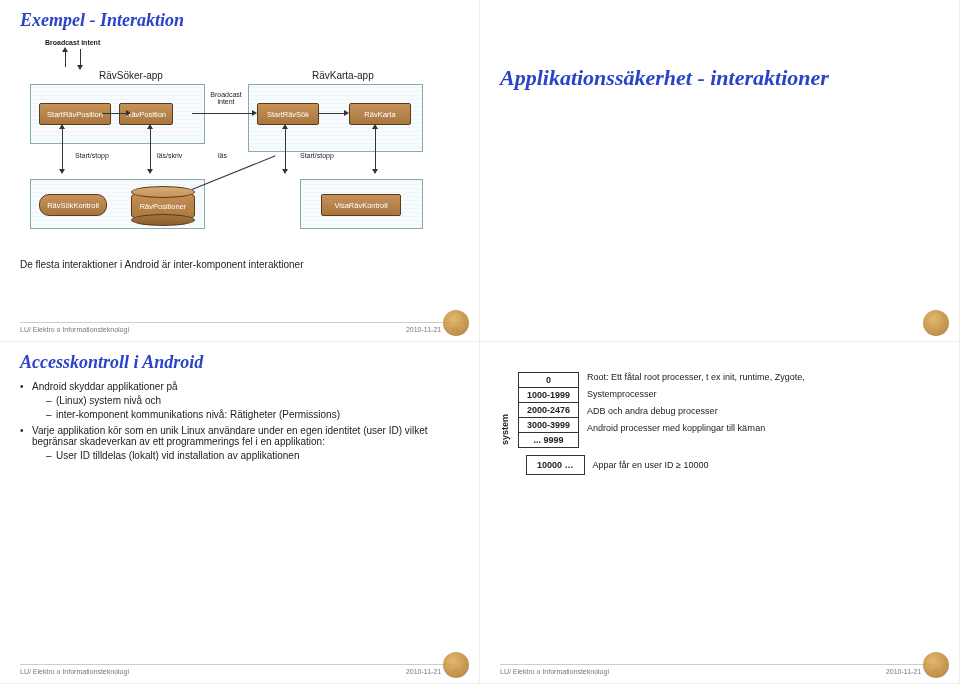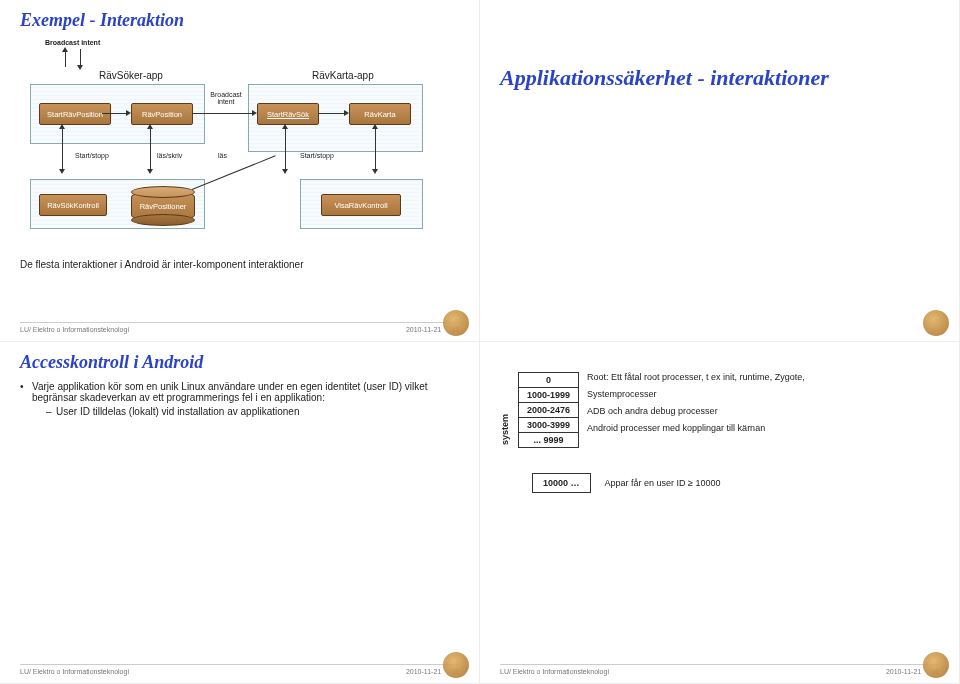--- a/index.html
+++ b/index.html
@@ -154,21 +154,21 @@
     text-align: center;
     font-weight: bold;
     background: #fff;
   }
   .uid-desc {
     font-size: 9px;
     display: flex;
     flex-direction: column;
     gap: 7px;
   }
-  .uid-row2 { display:flex; gap:14px; align-items: flex-start; margin-top: 25px;}
+  .uid-row2 { display:flex; gap:8px; align-items: flex-start; margin-top: 7px;}
   .uid-box {
     border: 1px solid #333;
     padding: 4px 10px;
     font-weight: bold;
     font-size: 9px;
     background:#fff;
   }
   
   .arr {
     position: absolute;
@@ -197,28 +197,28 @@
 
       <div class="edge-label" style="left:25px; top:0px; font-weight:bold;">Broadcast intent</div>
       <div class="arr v" style="left:45px; top:10px; height:18px;"></div>
       <div class="arrowhead ah-u" style="left:42px; top:8px;"></div>
       <div class="arr v" style="left:60px; top:10px; height:18px;"></div>
       <div class="arrowhead ah-d" style="left:57px; top:26px;"></div>
 
       <div class="app" style="left:10px; top:45px; width:175px; height:60px;">
         <div class="app-label" style="left:40px;">RävSöker-app</div>
         <div class="node" style="left:8px; top:18px; width:72px; height:22px;">StartRävPosition</div>
-        <div class="node" style="left:100px; top:18px; width:62px; height:22px;">RävPosition</div>
+        <div class="node" style="left:88px; top:18px; width:54px; height:22px;">RävPosition</div>
       </div>
 
       <div class="edge-label" style="left:186px; top:52px; width:40px; white-space:normal; text-align:center; line-height:1;">Broadcast intent</div>
 
       <div class="app" style="left:228px; top:45px; width:175px; height:68px;">
         <div class="app-label" style="left:35px;">RävKarta-app</div>
-        <div class="node" style="left:8px; top:18px; width:62px; height:22px;text-decoration:underline;">StartRävSök</div>
+        <div class="node" style="left:8px; top:18px; width:62px; height:22px;">StartRävSök</div>
         <div class="node" style="left:100px; top:18px; width:62px; height:22px;">RävKarta</div>
       </div>
 
       <div class="arr h" style="left:82px; top:74px; width:26px;"></div>
       <div class="arrowhead ah-r" style="left:106px; top:71px;"></div>
       <div class="arr h" style="left:172px; top:74px; width:62px;"></div>
       <div class="arrowhead ah-r" style="left:232px; top:71px;"></div>
       <div class="arr h" style="left:298px; top:74px; width:28px;"></div>
       <div class="arrowhead ah-r" style="left:324px; top:71px;"></div>
 
@@ -237,21 +237,21 @@
 
       <div class="arr v" style="left:265px; top:87px; height:45px;"></div>
       <div class="arrowhead ah-d" style="left:262px; top:130px;"></div>
       <div class="arrowhead ah-u" style="left:262px; top:85px;"></div>
 
       <div class="arr v" style="left:355px; top:87px; height:45px;"></div>
       <div class="arrowhead ah-d" style="left:352px; top:130px;"></div>
       <div class="arrowhead ah-u" style="left:352px; top:85px;"></div>
 
       <div class="app" style="left:10px; top:140px; width:175px; height:50px;">
-        <div class="node" style="left:8px; top:14px; width:68px; height:22px;">RävSökKontroll</div>
+        <div class="node" style="left:8px; top:14px; width:68px; height:22px;border-radius:10px;">RävSökKontroll</div>
         <div class="cyl" style="left:100px; top:10px; width:62px; height:30px;">RävPositioner</div>
       </div>
 
       <div style="position:absolute; left:172px; top:150px; width:90px; height:1px; background:#333; transform-origin:left center; transform:rotate(-22deg);"></div>
 
       <div class="app" style="left:280px; top:140px; width:123px; height:50px;">
         <div class="node" style="left:20px; top:14px; width:80px; height:22px;">VisaRävKontroll</div>
       </div>
     </div>
 
@@ -268,20 +268,27 @@
   </div>
 
   <div class="slide">
     <h2 class="slide-title big">Applikationssäkerhet - interaktioner</h2>
     <div class="seal"></div>
   </div>
 
   <div class="slide">
     <h2 class="slide-title">Accesskontroll i Android</h2>
     <ul class="bul">
+      <li>
+        <span>Android skyddar applikationer på</span>
+        <ul class="sub">
+          <li>(Linux) system nivå och</li>
+          <li>inter-komponent kommunikations nivå: Rätigheter (Permissions)</li>
+        </ul>
+      </li>
       <li>
         <span>Varje applikation kör som en unik Linux användare under en egen identitet (user ID) vilket begränsar skadeverkan av ett programmerings fel i en applikation:</span>
         <ul class="sub">
           <li>User ID tilldelas (lokalt) vid installation av applikationen</li>
         </ul>
       </li>
     </ul>
     <div class="footer">
       <span>LU/ Elektro o Informationsteknologi</span>
       <span class="right">

